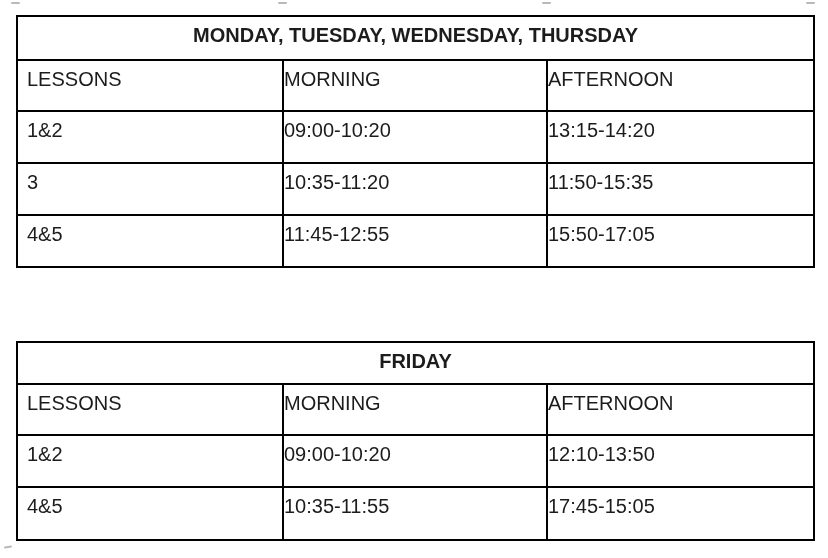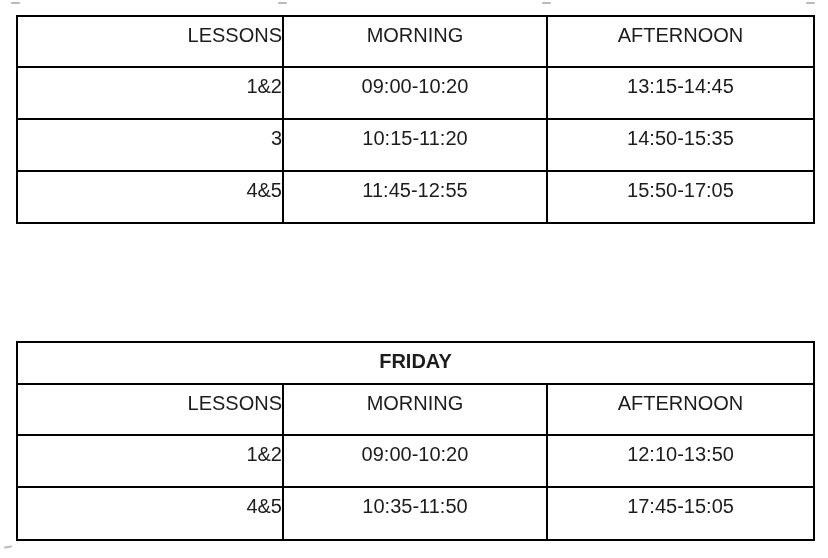--- a/index.html
+++ b/index.html
@@ -21,26 +21,26 @@
     width:797px;
     border-collapse:collapse;
     table-layout:fixed;
     background:var(--bg);
   }
   .tt td{
     border:2px solid var(--border);
     vertical-align:top;
     font-size:20px;
     padding-top:7px;
-    text-align:center;
+    text-align:left;
     overflow:hidden;
     white-space:nowrap;
   }
   .tt td.left{
-    text-align:right;
+    text-align:left;
     padding-left:9px;
   }
   .tt .title-row td{
     font-weight:bold;
     height:44px;
     text-align:center;
   }
   .tt .header-row td{height:51px;}
   .tt .data-row td{height:52px;margin-left:8px;}
   #table-weekdays{top:15px;}
@@ -70,34 +70,37 @@
 <div class="tick t4"></div>
 <div class="tick b1"></div>
 
 <table class="tt" id="table-weekdays">
   <colgroup>
       <col style="width:266px">
       <col style="width:264px">
       <col style="width:267px">
     </colgroup>
   <tbody>
+    <tr class="title-row">
+      <td colspan="3">MONDAY, TUESDAY, WEDNESDAY, THURSDAY</td>
+    </tr>
     <tr class="header-row">
       <td class="left">LESSONS</td>
       <td>MORNING</td>
       <td>AFTERNOON</td>
     </tr>
     <tr class="data-row">
       <td class="left">1&amp;2</td>
       <td>09:00-10:20</td>
-      <td>13:15-14:45</td>
+      <td>13:15-14:20</td>
     </tr>
     <tr class="data-row">
       <td class="left">3</td>
-      <td>10:15-11:20</td>
-      <td>14:50-15:35</td>
+      <td>10:35-11:20</td>
+      <td>11:50-15:35</td>
     </tr>
     <tr class="data-row">
       <td class="left">4&amp;5</td>
       <td>11:45-12:55</td>
       <td>15:50-17:05</td>
     </tr>
   </tbody>
 </table>
 
 <table class="tt" id="table-friday">
@@ -115,17 +118,17 @@
       <td>MORNING</td>
       <td>AFTERNOON</td>
     </tr>
     <tr class="data-row">
       <td class="left">1&amp;2</td>
       <td>09:00-10:20</td>
       <td>12:10-13:50</td>
     </tr>
     <tr class="data-row last">
       <td class="left">4&amp;5</td>
-      <td>10:35-11:50</td>
+      <td>10:35-11:55</td>
       <td>17:45-15:05</td>
     </tr>
   </tbody>
 </table>
 
 </body></html>

